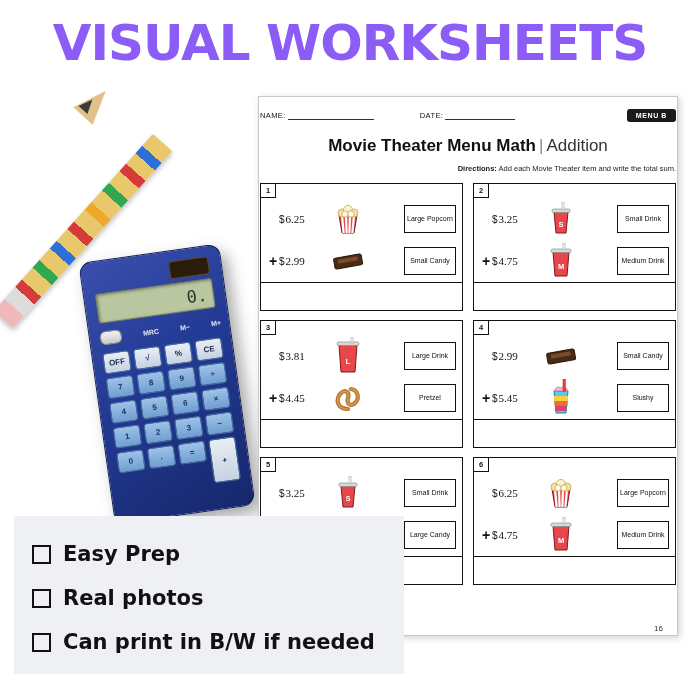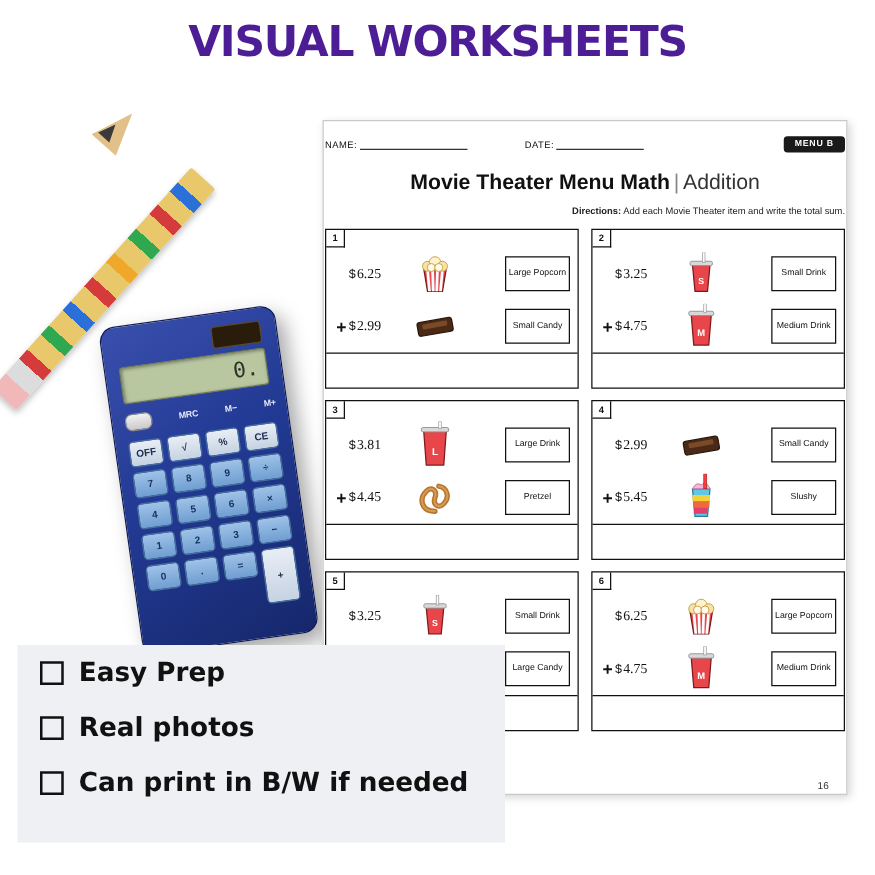--- a/index.html
+++ b/index.html
@@ -22,23 +22,23 @@
 
   
   .title {
     position: absolute;
     top: 14px;
     left: 0;
     width: 700px;
     text-align: center;
     font-family: "DejaVu Sans", sans-serif;
     font-weight: bold;
-    font-size: 34px;
+    font-size: 50px;
     letter-spacing: -1px;
-    color: #4c1d95;
+    color: #8b5cf6;
   }
 
   
   .pencil {
     position: absolute;
     left: 8px;
     top: 108px;
     width: 210px;
     height: 250px;
     transform: rotate(0deg);
@@ -376,21 +376,21 @@
   .bullet {
     display: flex;
     align-items: center;
     margin: 0 0 0 18px;
     height: 44px;
     font-size: 21px;
     font-weight: bold;
     font-family: "DejaVu Sans", sans-serif;
     color: #111;
   }
-  .bullets .bullet:first-child { }
+  .bullets .bullet:first-child { padding-top: 16px; }
   .checkbox {
     width: 15px;
     height: 15px;
     border: 2px solid #111;
     margin-right: 12px;
     flex: 0 0 auto;
   }
 </style>
 </head>
 <body>

